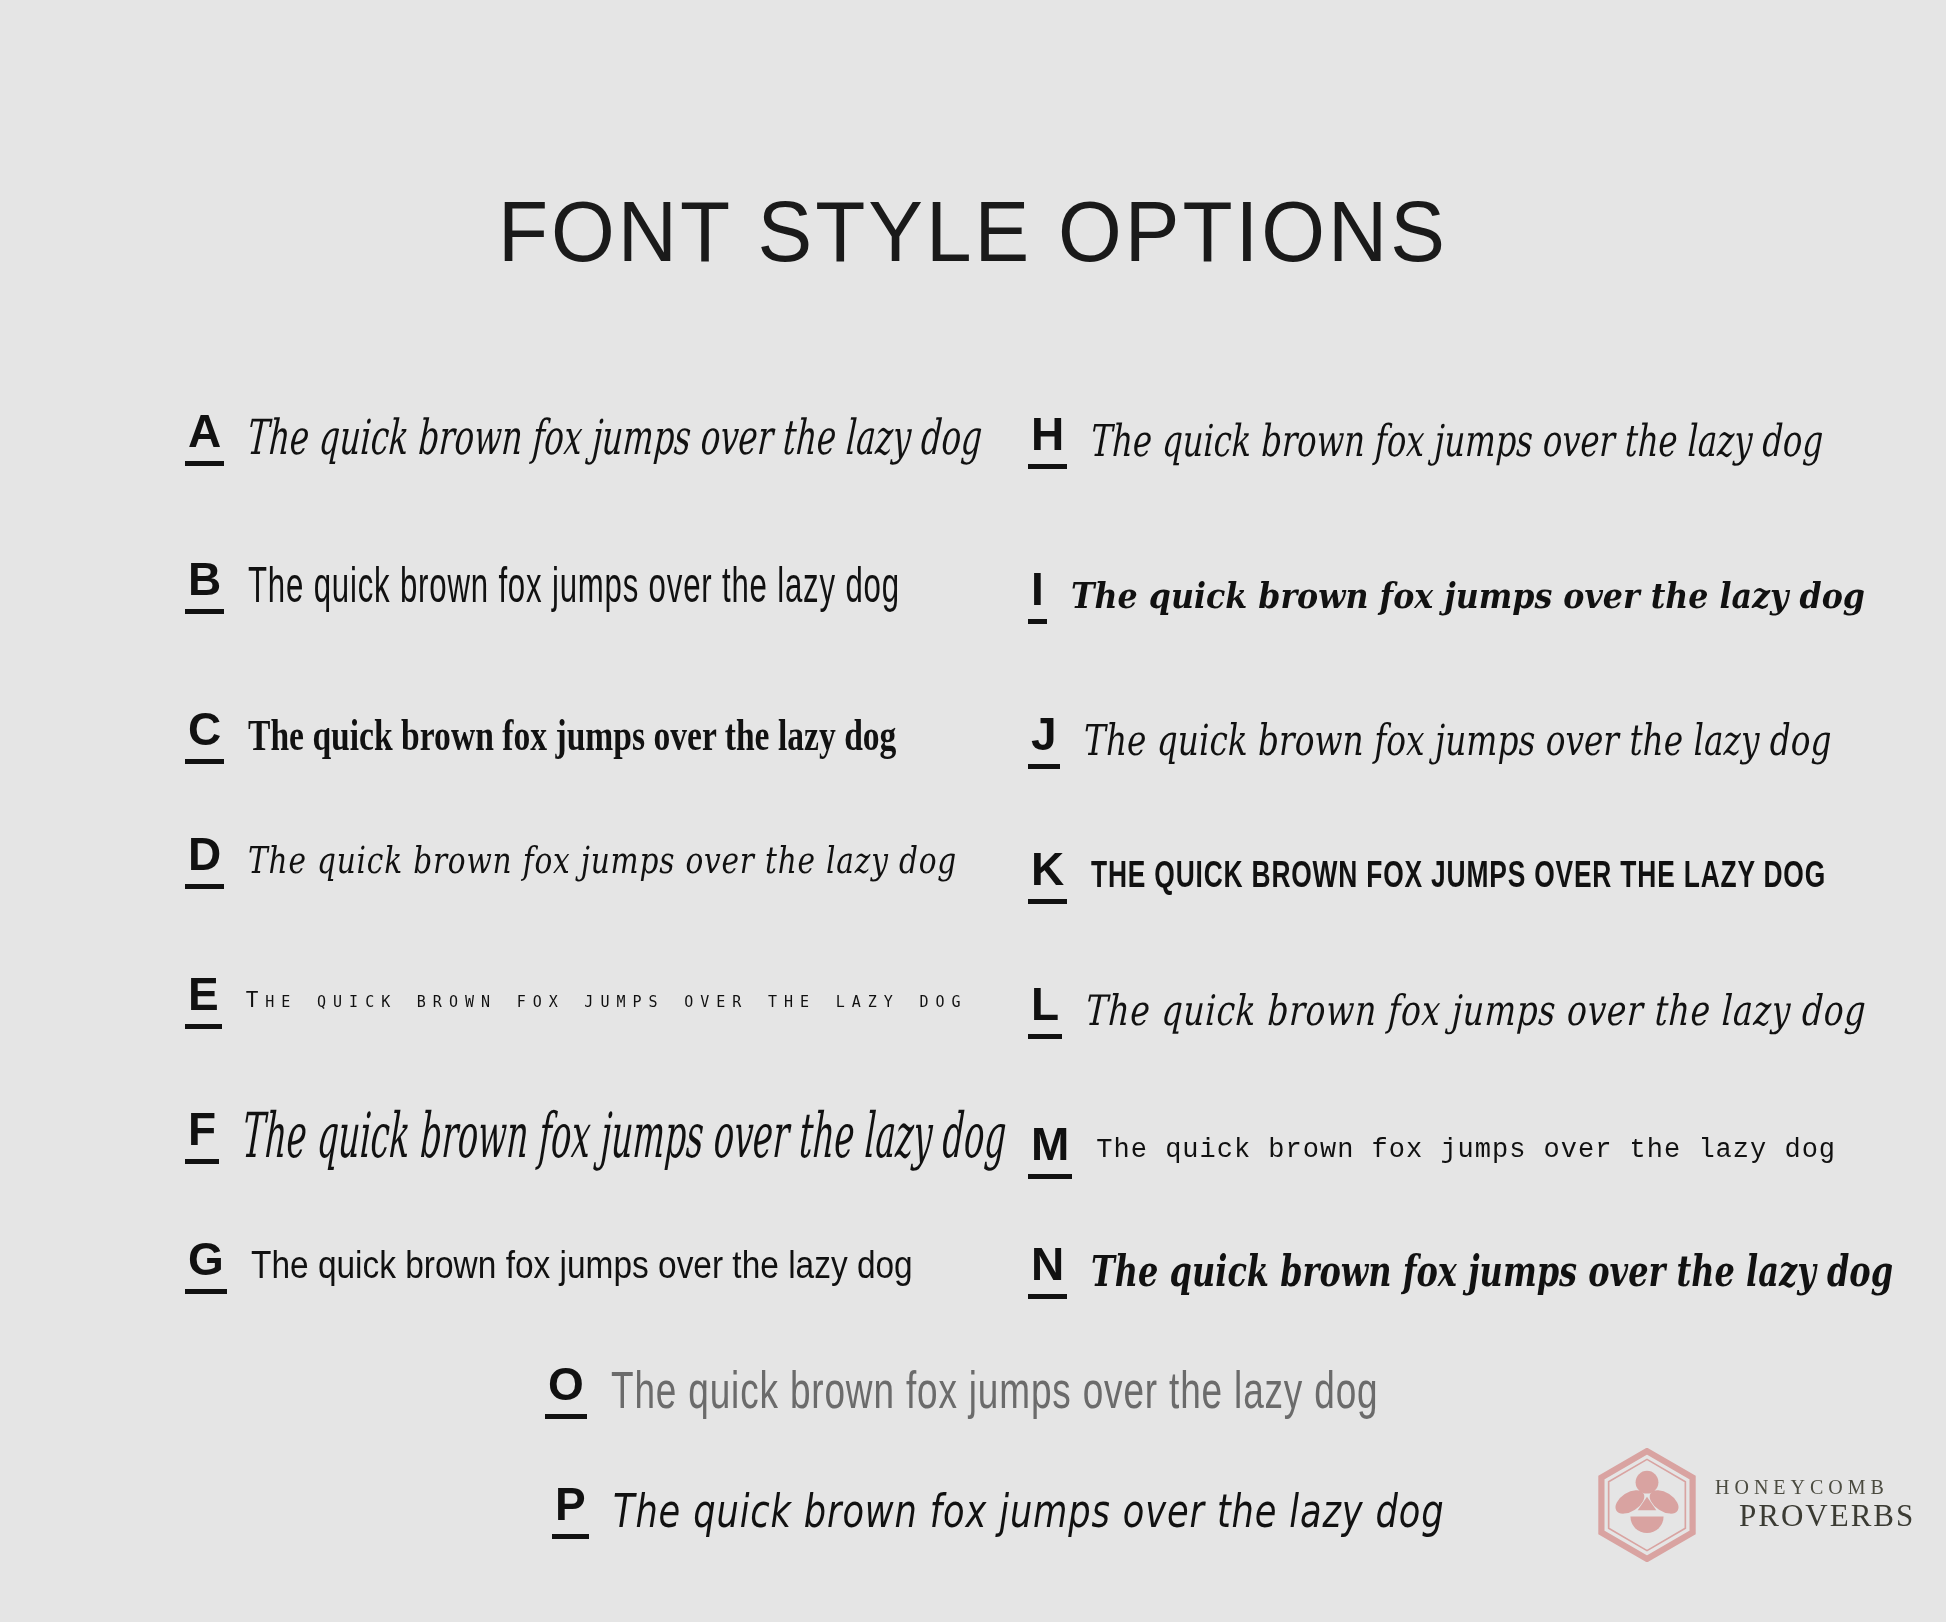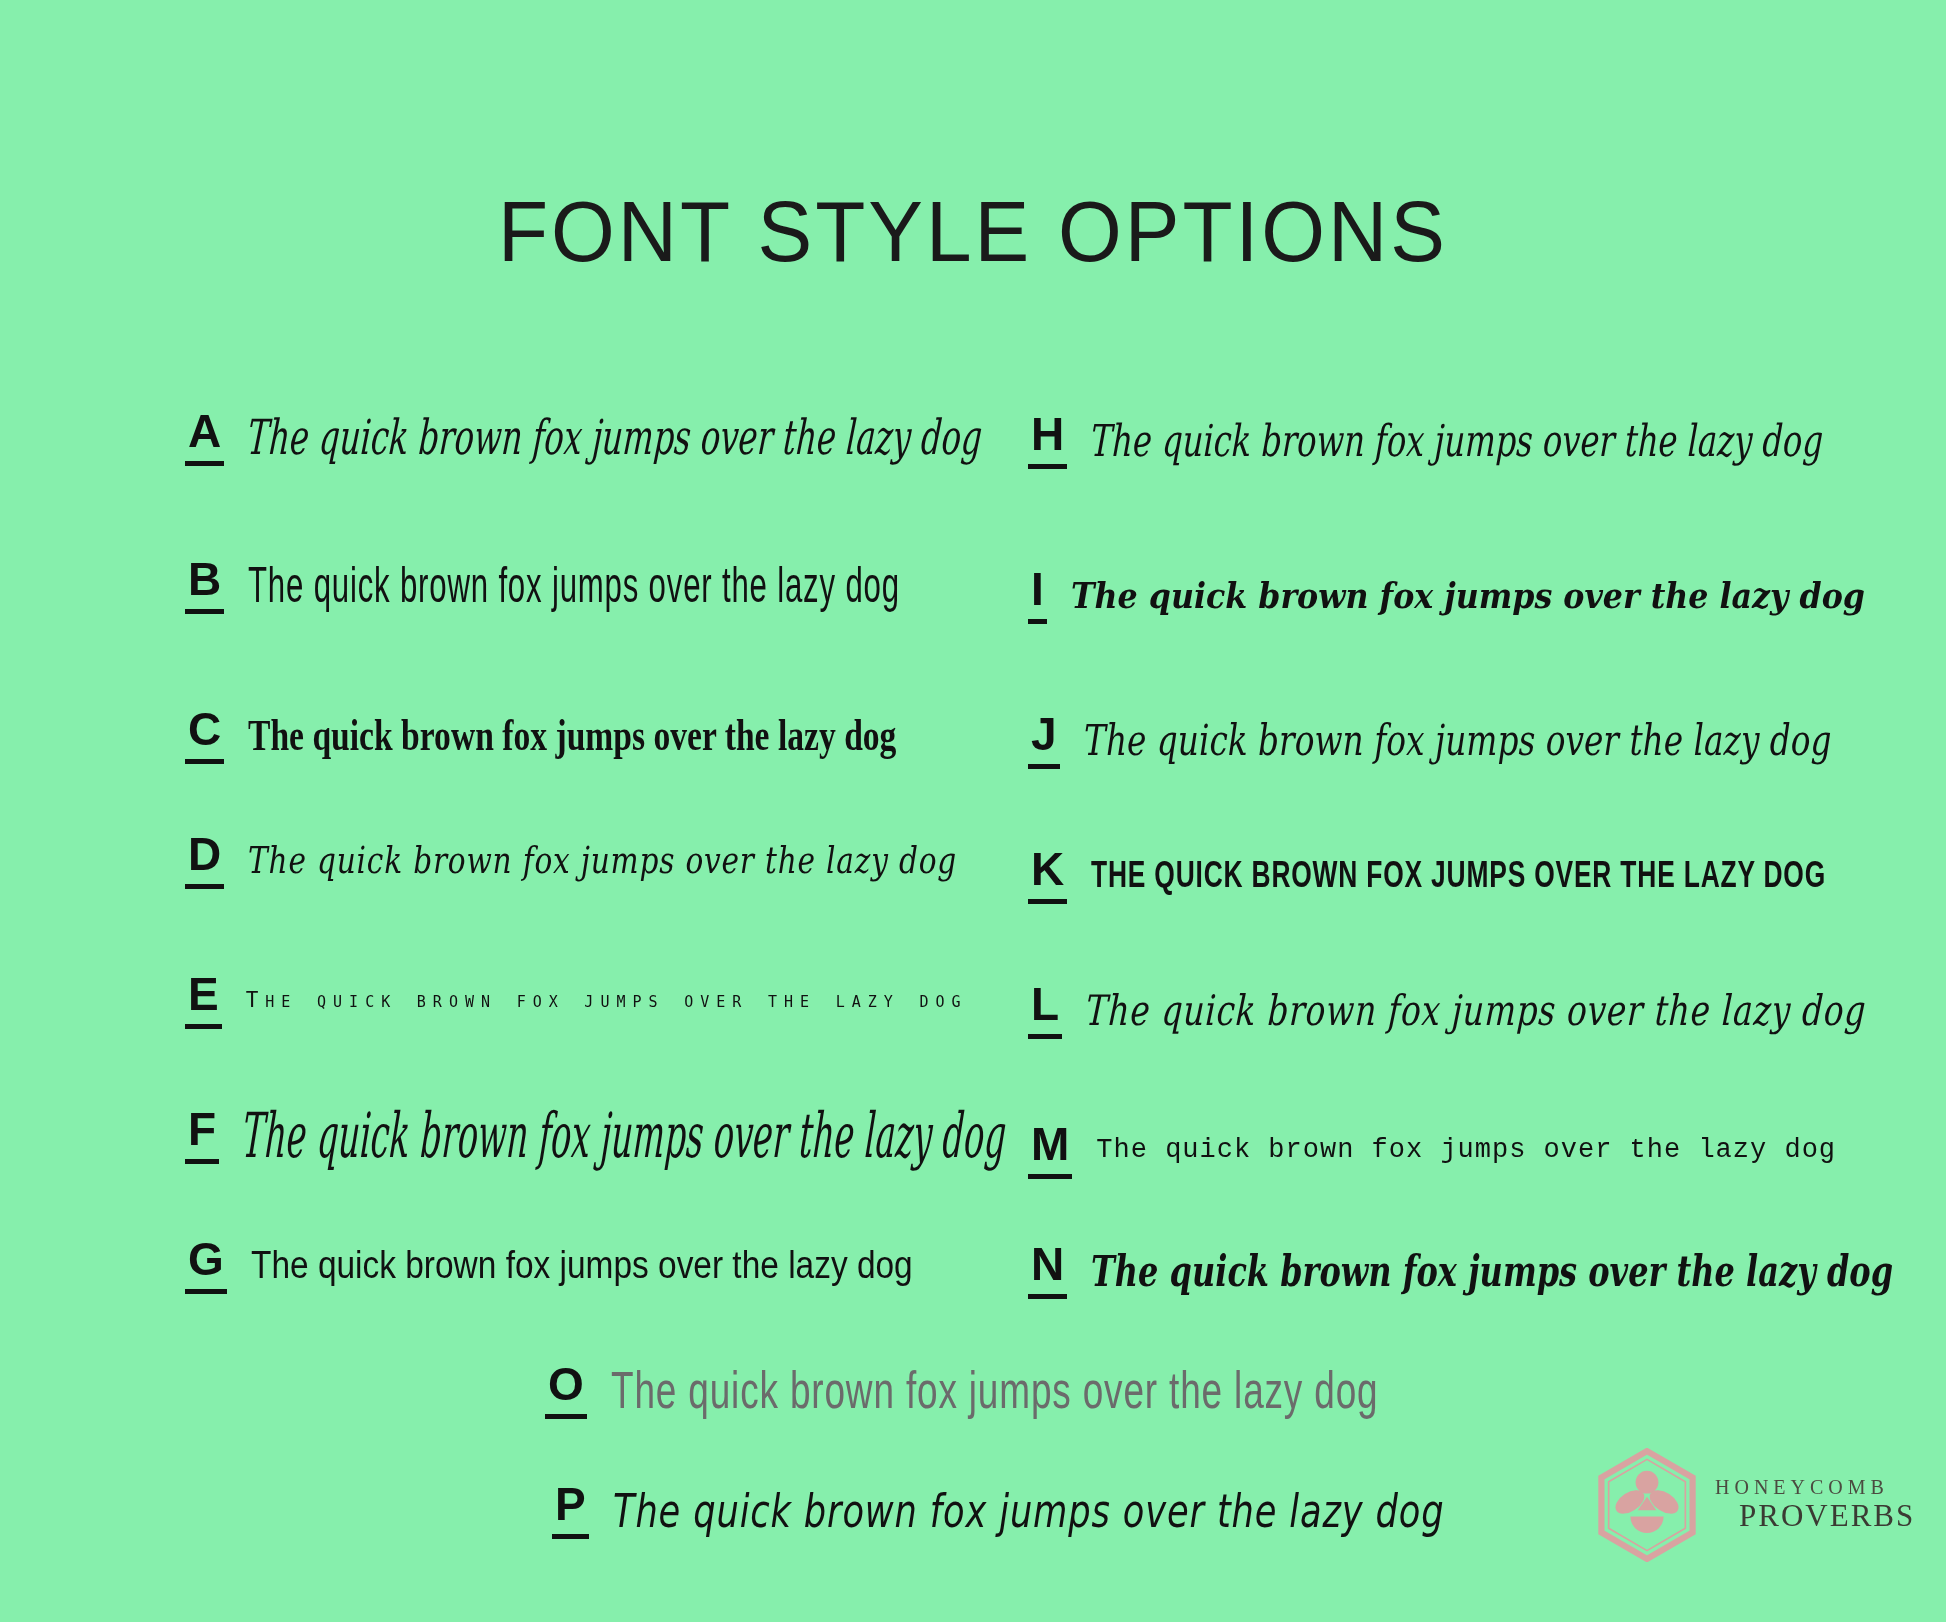--- a/index.html
+++ b/index.html
@@ -1,19 +1,19 @@
 <!DOCTYPE html>
 <html><head>
 <meta charset="utf-8">
 <style>
   html,body { margin:0; padding:0; background:#ffffff; }
   .page {
     position:relative;
     width:1946px; height:1622px;
-    background:#86efac;
+    background:#e5e5e5;
     font-family:"Liberation Sans", sans-serif;
     color:#111;
     overflow:hidden;
   }
 
   
   .title {
     position:absolute; top:185px; left:0; width:100%;
     text-align:center;
     font-family:"Liberation Sans", sans-serif;

